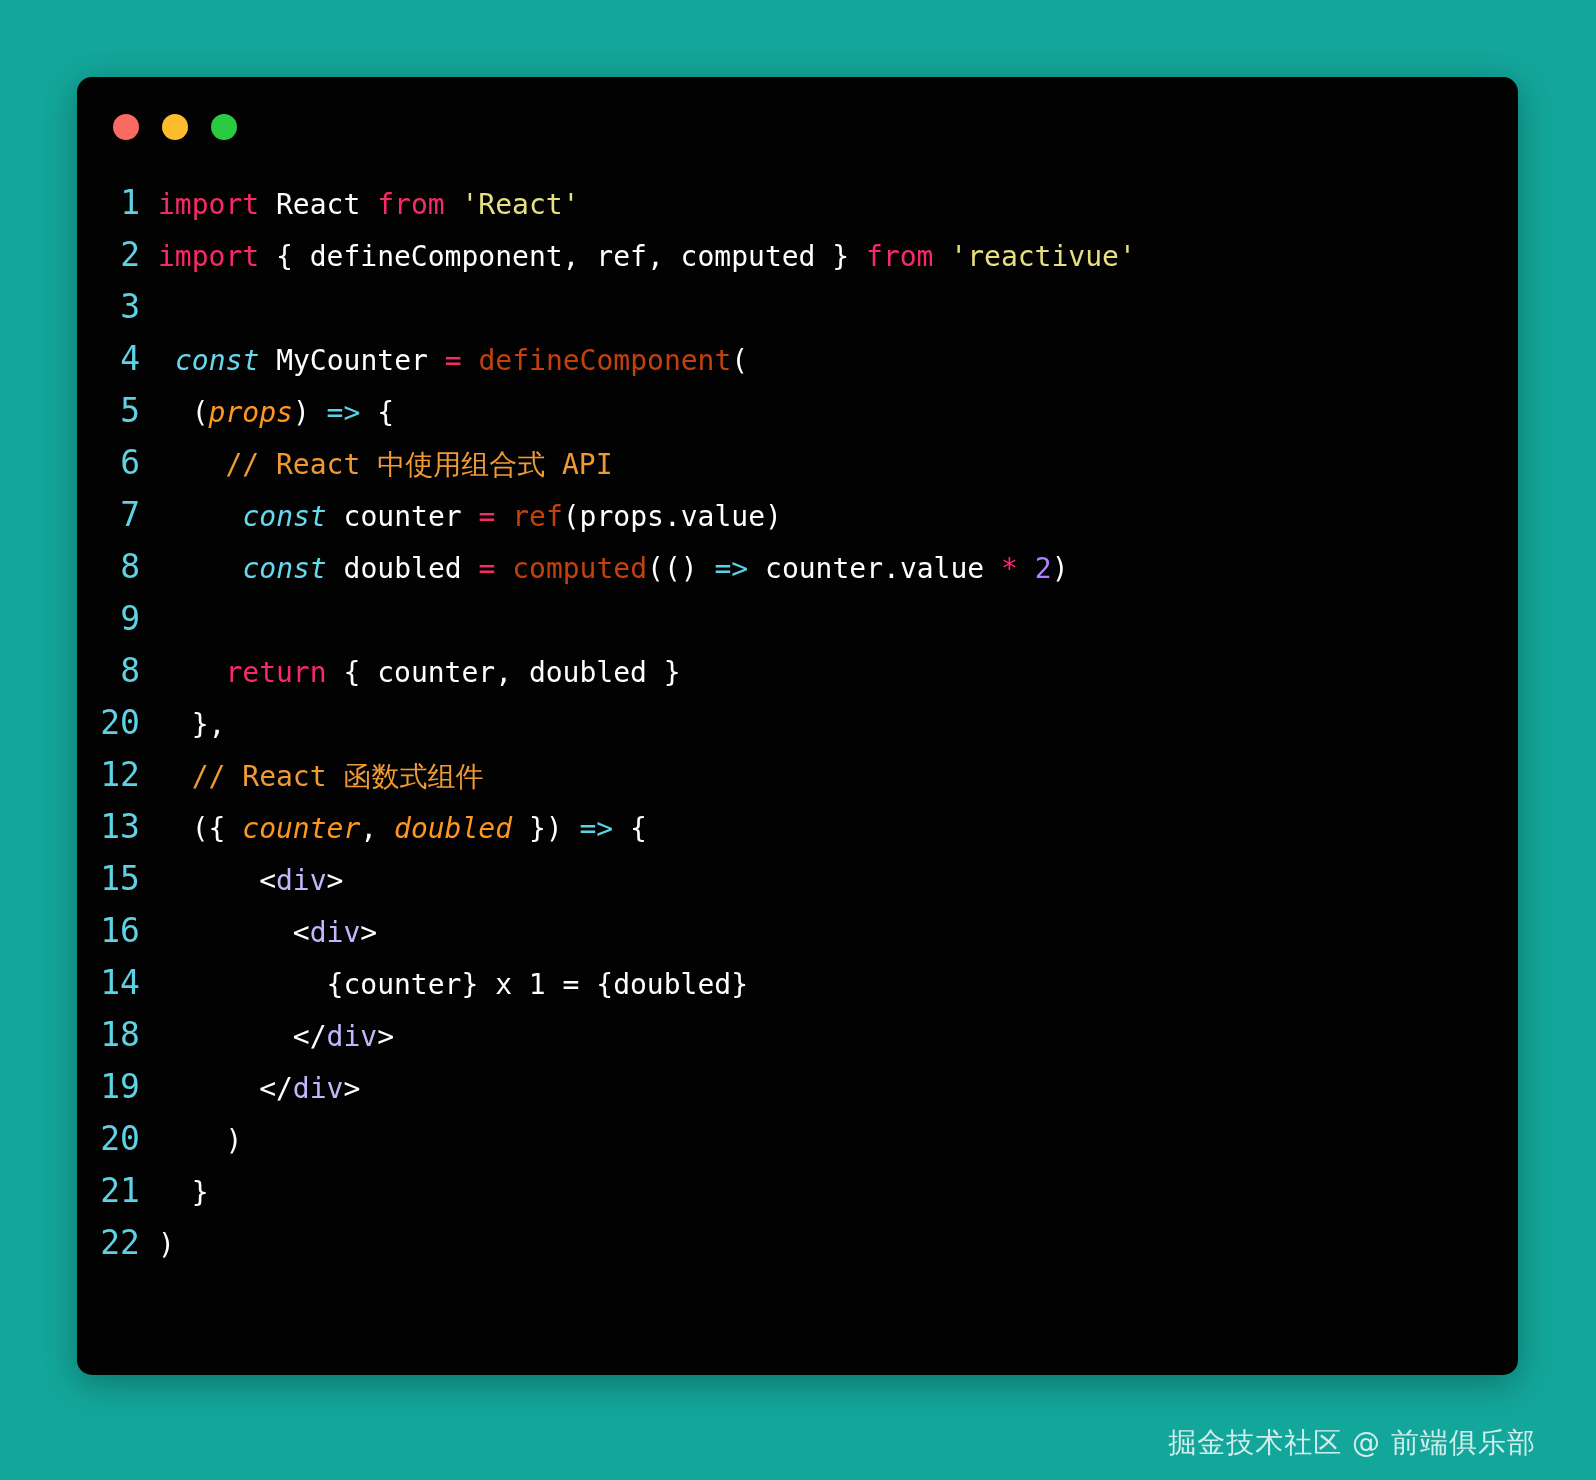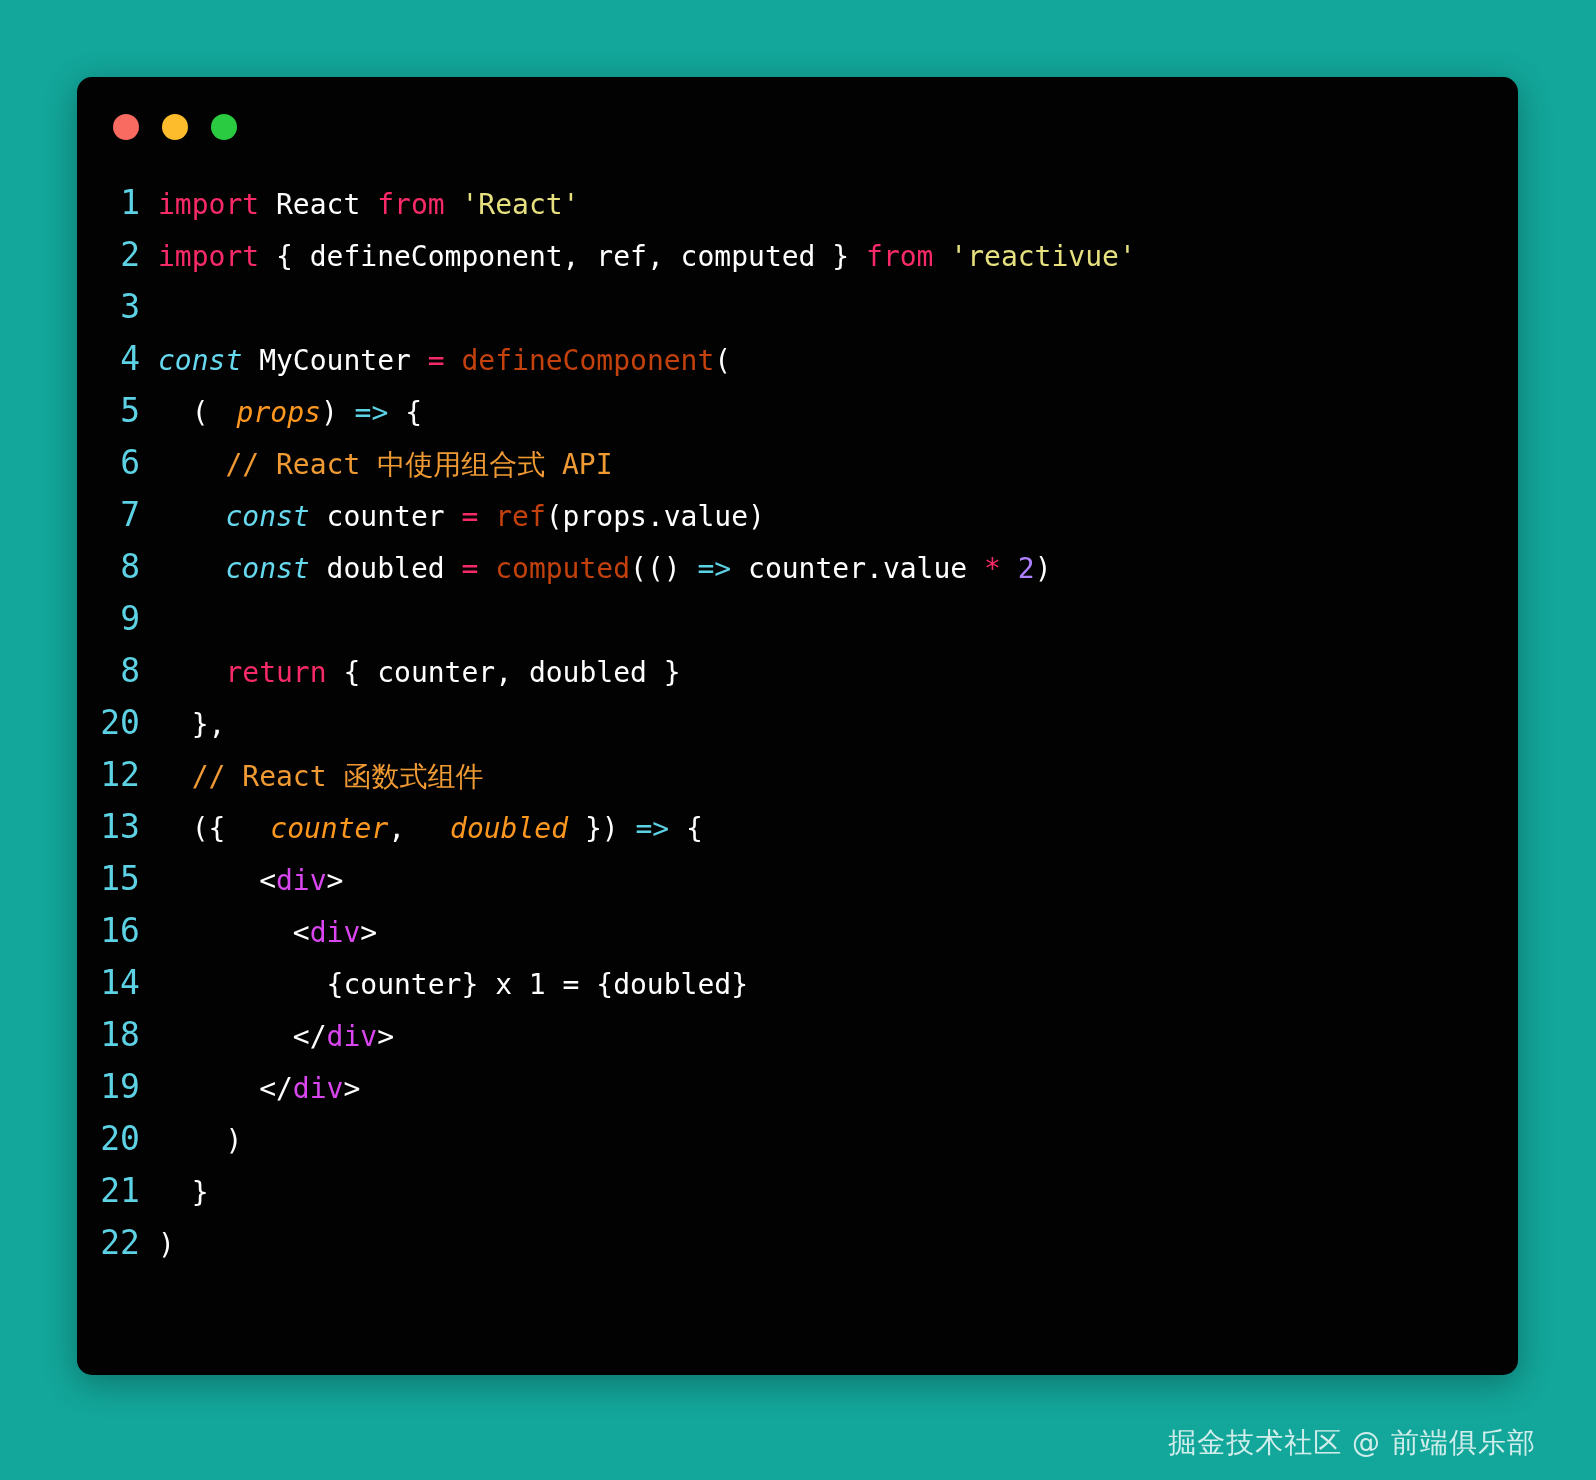--- a/index.html
+++ b/index.html
@@ -92,25 +92,25 @@
     font-size: 28px;
     white-space: pre;
   }
 
   
   .t-kw   { color: #f72a68; }            
   .t-str  { color: #e6e07f; }            
   .t-fn   { color: #c2410c; }            
   .t-op   { color: #f72a68; }            
   .t-arrow{ color: #5cd2e4; }            
-  .t-decl { color: #66d9ef; font-style: italic; }   
-  .t-param{ color: #fd9720; font-style: italic; margin-left: 28px; }   
+  .t-decl { color: #66d9ef; font-style: italic; margin-left: 17px; }   
+  .t-param{ color: #fd9720; font-style: italic; }   
   .t-cmt  { color: #f09a34; }            
   .t-num  { color: #ae81ff; }            
-  .t-tag  { color: #d946ef; }
+  .t-tag  { color: #c4b5fd; }
 
   
   #watermark {
     position: absolute;
     right: 60px;
     bottom: 18px;
     color: rgba(255,255,255,0.80);
     font-family: "DejaVu Sans", sans-serif;
     font-size: 28px;
     letter-spacing: 1px;

